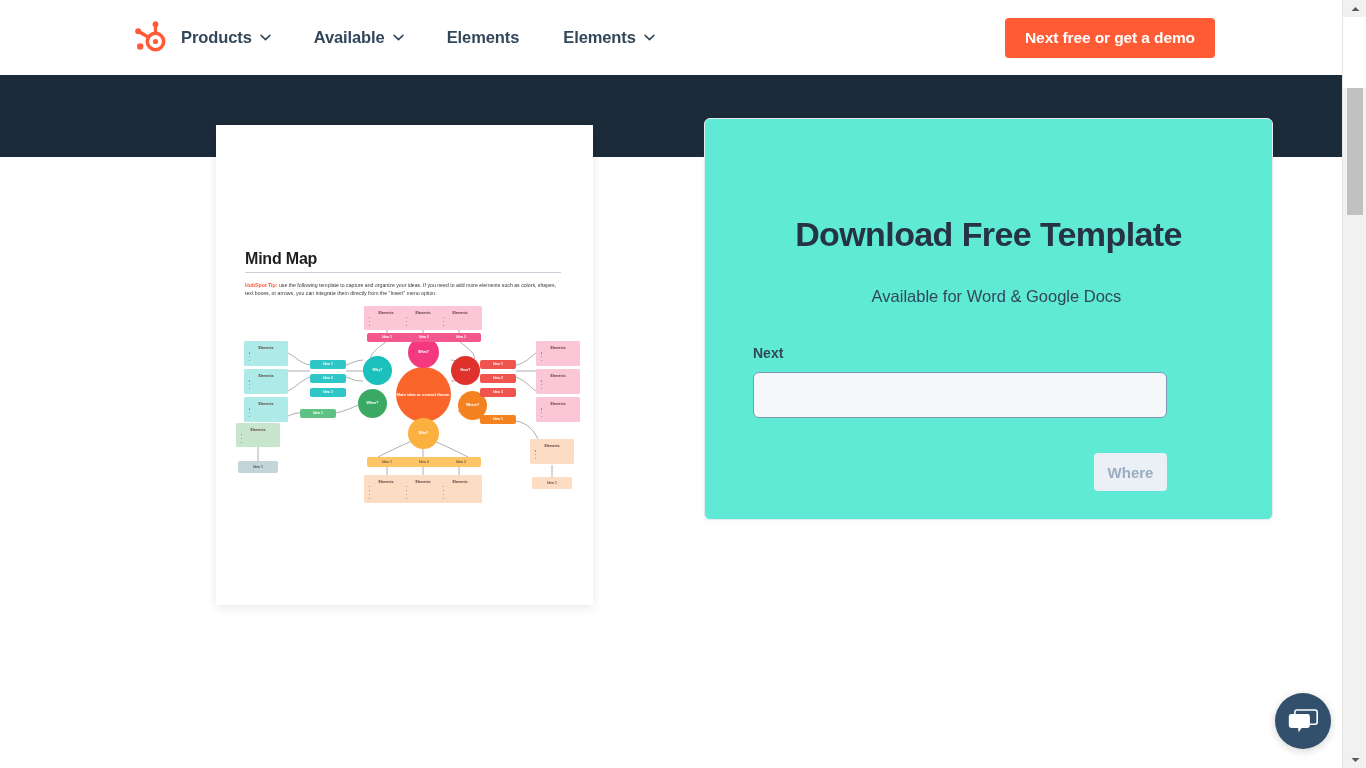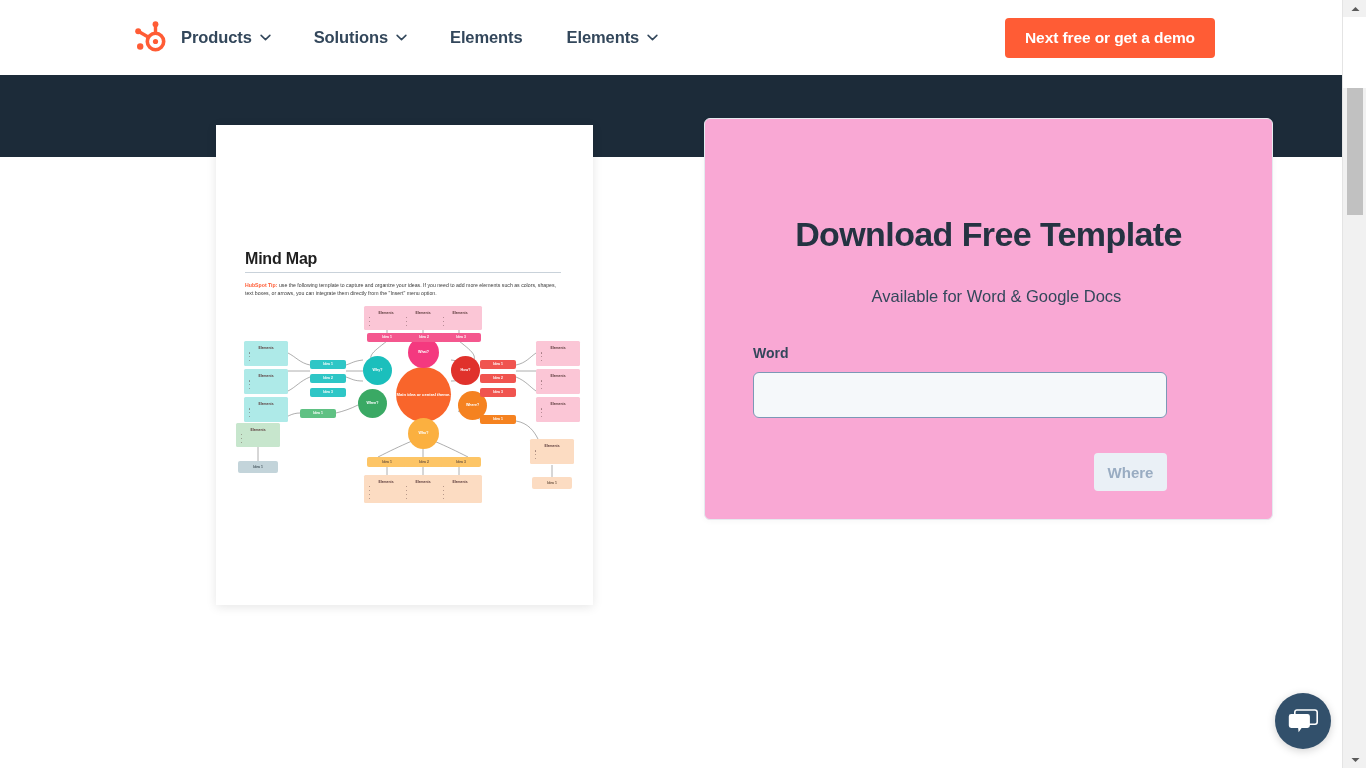--- a/index.html
+++ b/index.html
@@ -82,21 +82,21 @@
   .ebox .eline {
     display:block; width:1.3px; height:1.3px; border-radius:50%;
     background:rgba(90,60,60,.55); margin-bottom:2.6px;
   }
   .circ { border-radius:50%; color:#ffffff; font-size:3.6px; }
   .circ-main { font-size:4.2px; line-height:1.35; }
 
   
   .form-card {
     position:absolute; left:704px; top:118px; width:569px; height:402px;
-    background:#f9a8d4; border:1px solid #e5eaef; border-radius:6px;
+    background:#5eead4; border:1px solid #e5eaef; border-radius:6px;
     box-shadow:0 1px 6px rgba(0,0,0,0.04); z-index:3;
   }
   .form-title {
     position:absolute; left:0; top:96px; width:100%;
     text-align:center; font-size:34px; font-weight:bold;
     color:#253342; letter-spacing:-0.6px;
   }
   .form-sub {
     position:absolute; left:8px; top:168px; width:100%;
     text-align:center; font-size:16.5px; color:#33475b; font-weight:normal;
@@ -164,21 +164,21 @@
     </div>
 
     <div class="nav-links">
       <div class="nav-item">
         <span>Products</span>
         <svg class="chev" viewBox="0 0 12 8">
           <path d="M1 1.6 L6 6.4 L11 1.6" fill="none" stroke="#33475b" stroke-width="1.8" stroke-linecap="round" stroke-linejoin="round"></path>
         </svg>
       </div>
       <div class="nav-item">
-        <span>Solutions</span>
+        <span>Available</span>
         <svg class="chev" viewBox="0 0 12 8">
           <path d="M1 1.6 L6 6.4 L11 1.6" fill="none" stroke="#33475b" stroke-width="1.8" stroke-linecap="round" stroke-linejoin="round"></path>
         </svg>
       </div>
       <div class="nav-item">
         <span>Elements</span>
       </div>
       <div class="nav-item">
         <span>Elements</span>
         <svg class="chev" viewBox="0 0 12 8">
@@ -396,21 +396,21 @@
             <i class="eline"></i>
           </span>
       </div>
 
     </div>
   </div>
 
   <div class="form-card">
     <div class="form-title">Download Free Template</div>
     <div class="form-sub">Available for Word &amp; Google Docs</div>
-    <label class="field-label">Word</label>
+    <label class="field-label">Next</label>
     <input class="email-input" type="email" value="" placeholder="" style="">
     <button class="next-btn">Where</button>
   </div>
 
   <div class="chat-widget">
     <svg width="30" height="27" viewBox="0 0 30 27">
       <path d="M9 2 H27 A2.2 2.2 0 0 1 29.2 4.2 V14 A2.2 2.2 0 0 1 27 16.2 H9 A2.2 2.2 0 0 1 6.8 14 V4.2 A2.2 2.2 0 0 1 9 2 Z" fill="none" stroke="#ffffff" stroke-width="1.6"></path>
       <path d="M3.2 6 H19.5 A2.4 2.4 0 0 1 21.9 8.4 V17.6 A2.4 2.4 0 0 1 19.5 20 H13.6 L10.6 24.3 L10.1 20 H3.2 A2.4 2.4 0 0 1 0.8 17.6 V8.4 A2.4 2.4 0 0 1 3.2 6 Z" fill="#ffffff"></path>
     </svg>
   </div>

